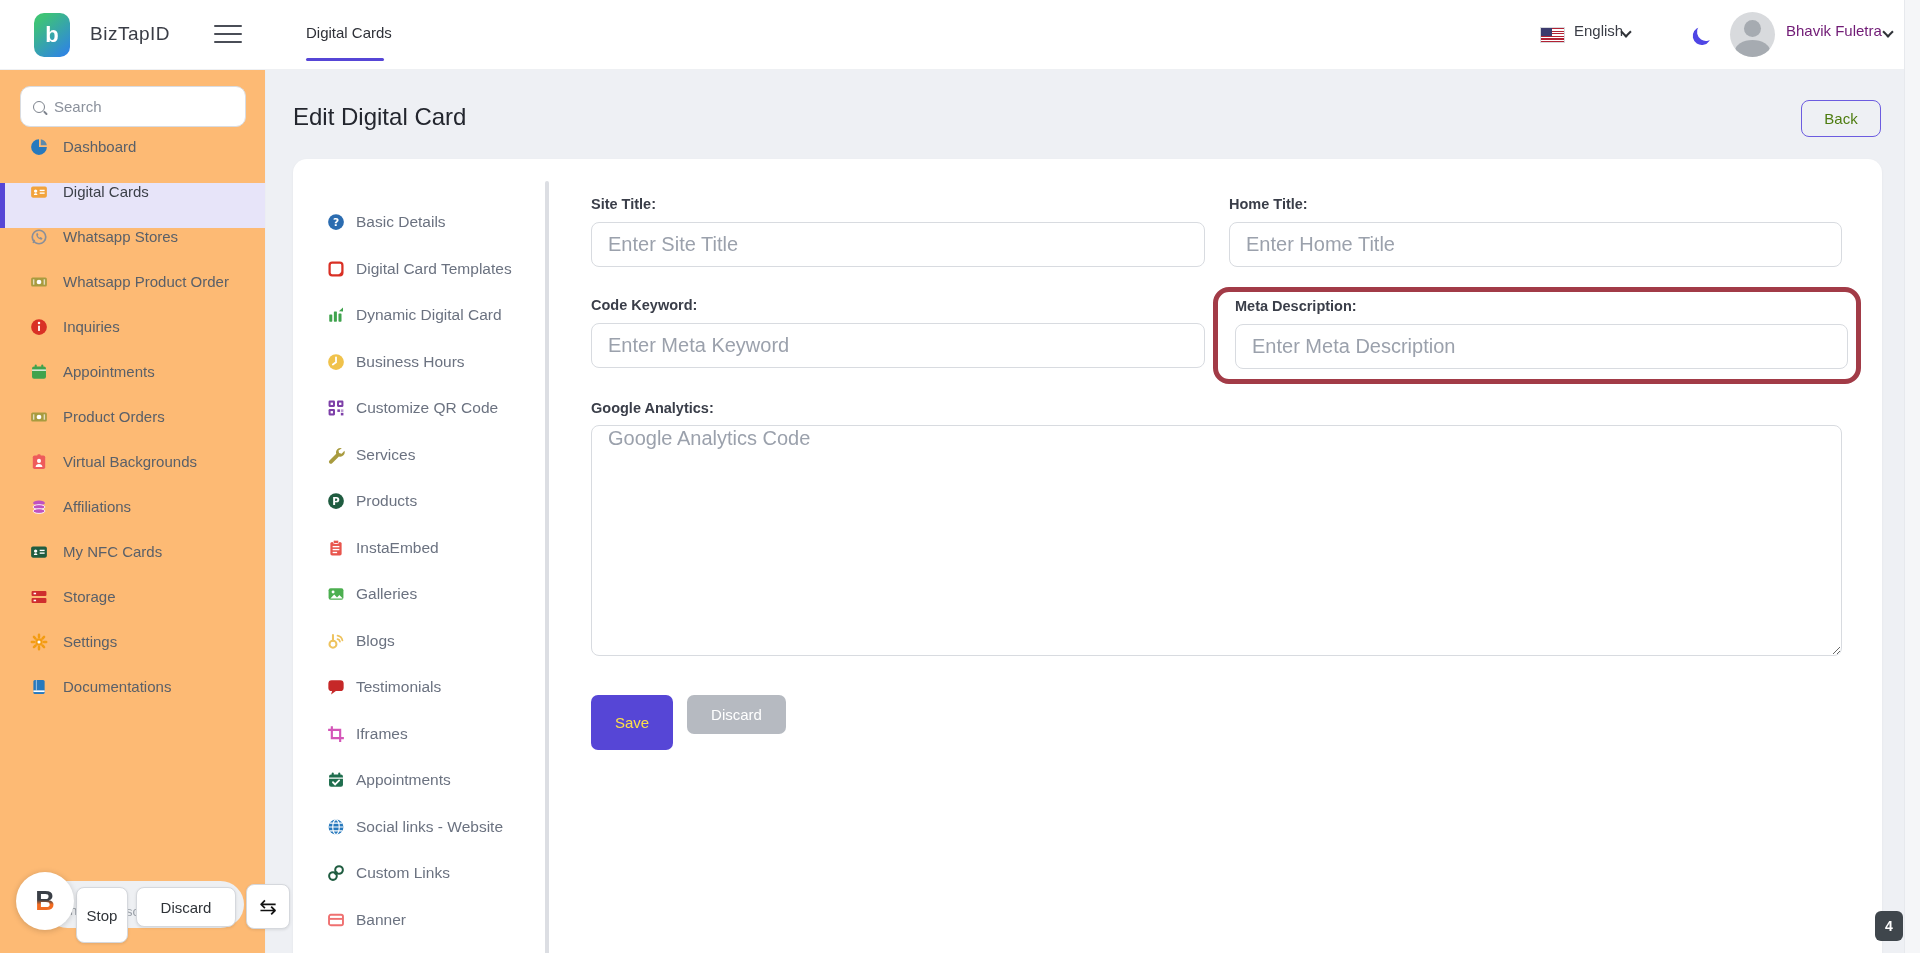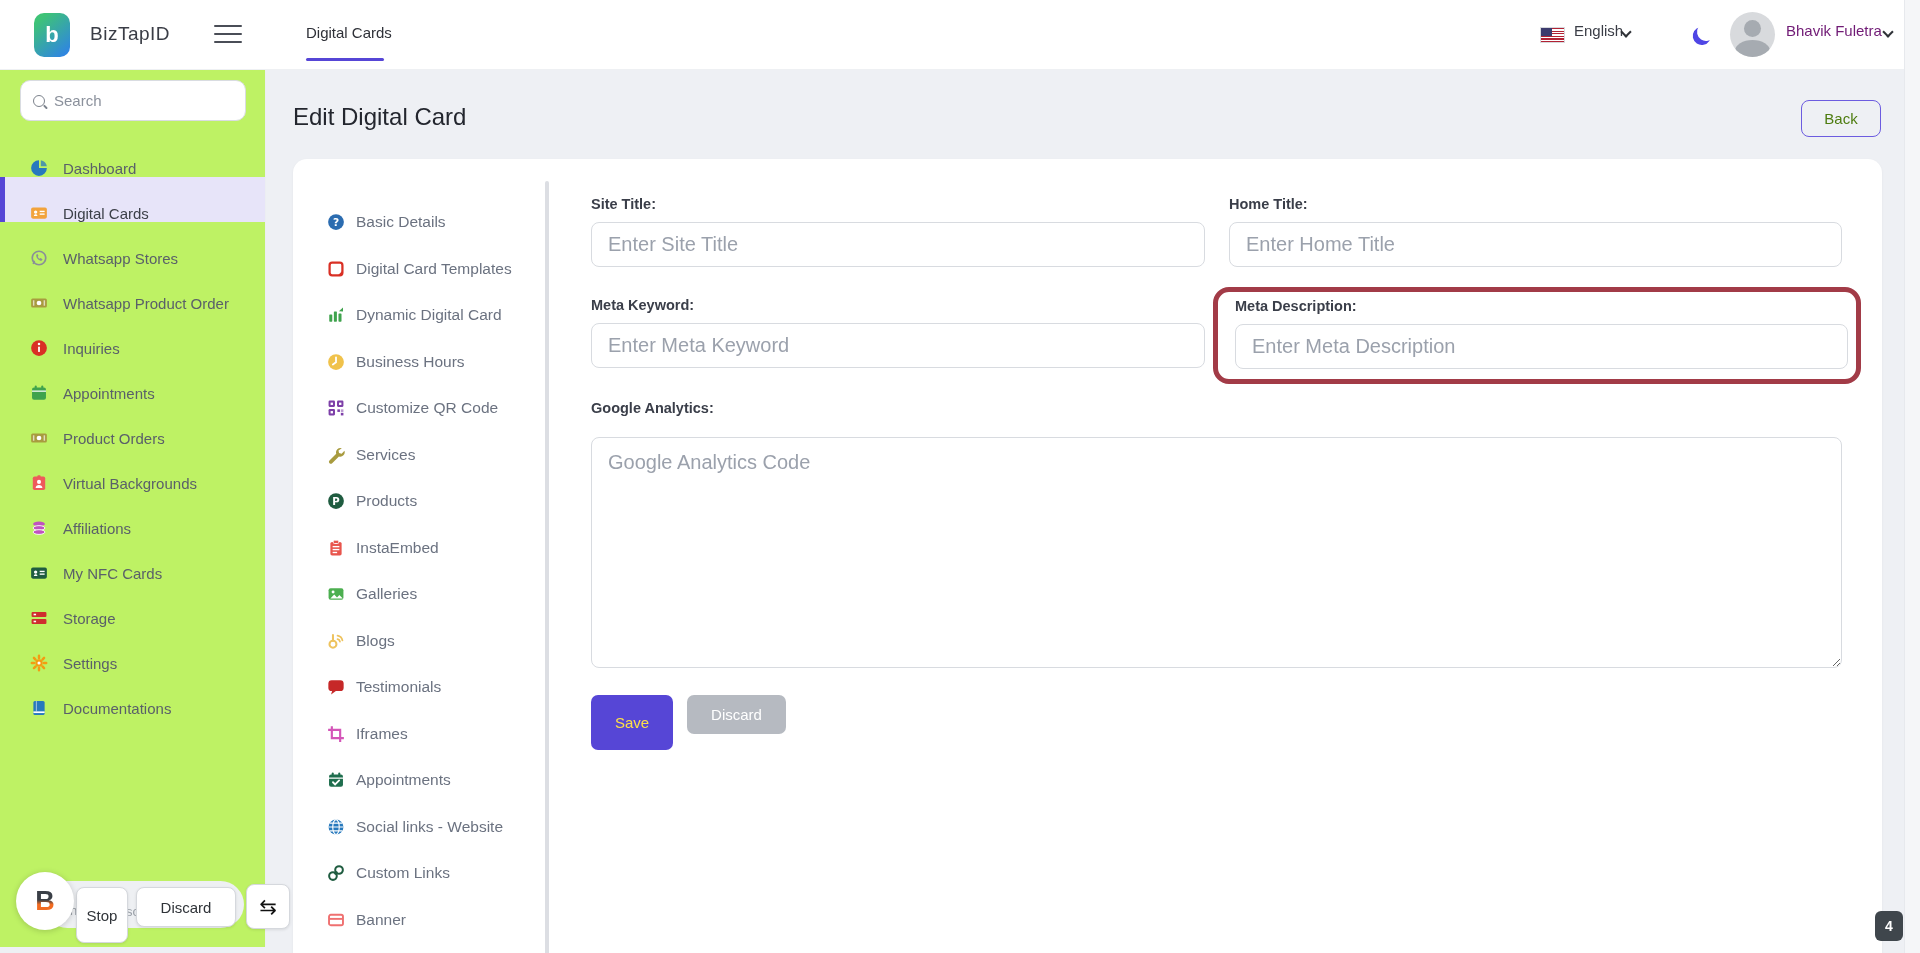--- a/index.html
+++ b/index.html
@@ -33,32 +33,32 @@
   .avatar::after { content:""; position:absolute; left:5px; top:28px; width:35px; height:22px;
     border-radius:50%; background:#a6abb1; }
   .uname { position:absolute; left:1786px; top:22px; font-size:15px; color:#701a75; }
   .chev-user { position:absolute; left:1884px; top:28px; }
 
   
   .vscroll { position:absolute; right:0; top:0; width:16px; height:953px; background:#f5f6f8;
     border-left:1px solid #e7e9ed; z-index:6;}
 
   
-  .sidebar { position:absolute; left:0; top:64px; width:266px; height:883px; background:#bef264;
+  .sidebar { position:absolute; left:0; top:70px; width:266px; height:883px; background:#fdba74;
     border-right:1px solid #eceef2; z-index:4; }
   .search { position:absolute; left:20px; top:16px; width:226px; height:41px; border:1px solid #d9dce1;
     border-radius:10px; background:#fff; display:flex; align-items:center; padding:0 12px; gap:9px;}
   .search input { border:none; outline:none; font-size:15px; color:#4a4e57; width:160px;
     font-family:"Liberation Sans",sans-serif; background:transparent;}
   .search input::placeholder { color:#8b919c; }
   .mag { position:relative; width:12px; height:12px; border:1.8px solid #7d838d; border-radius:50%; flex:0 0 auto;}
   .mag::after { content:""; position:absolute; left:9px; top:10px; width:5px; height:1.8px;
     background:#7d838d; transform:rotate(45deg); border-radius:1px;}
   .smenu { position:absolute; left:0; top:68px; width:100%; }
-  .sitem { height:45px; display:flex; align-items:flex-end; gap:15px; padding-left:30px;
+  .sitem { height:45px; display:flex; align-items:flex-start; gap:15px; padding-left:30px;
     font-size:15px; color:#5a6069; cursor:pointer; }
   .sitem.active { background:#e7e4f9; border-left:5px solid #5646d6; padding-left:25px; color:#3c4049;}
   .ic { width:18px; height:18px; flex:0 0 auto; display:inline-block; }
   .ic svg { width:100%; height:100%; display:block; }
 
   
   .ptitle { position:absolute; left:293px; top:103px; font-size:24px; font-weight:normal; color:#23262e; z-index:2;}
   .back-btn { position:absolute; left:1801px; top:100px; width:80px; height:37px; border:1.5px solid #6c5ce0;
     border-radius:8px; background:transparent; color:#4d7c0f; font-size:15px; cursor:pointer;
     font-family:"Liberation Sans",sans-serif; z-index:2;}
@@ -71,21 +71,21 @@
     color:#6b7280; cursor:pointer; }
   .cdivider { position:absolute; left:252px; top:22px; width:4px; height:774px; background:#dcdee3;
     border-radius:2px; }
 
   
   .flabel { font-size:14.5px; font-weight:bold; color:#3a3e49; }
   .fld { position:absolute; }
   .fld input, .fld textarea { width:100%; border:1px solid #d8dbe0; border-radius:8px; background:#fff;
     font-size:20px; color:#3a3e49; padding:0 16px; outline:none; font-family:"Liberation Sans",sans-serif;}
   .fld input { height:45px; margin-top:10px; }
-  .fld textarea { height:231px; padding:13px 16px; margin-top:21px; }
+  .fld textarea { height:231px; padding:1px 16px; margin-top:9px; }
   .fld input::placeholder, .fld textarea::placeholder { color:#9ba1ac; }
   .f-site  { left:298px; top:37px;  width:614px; }
   .f-home  { left:936px; top:37px;  width:613px; }
   .f-metak { left:298px; top:138px; width:614px; }
   .redbox  { position:absolute; left:920px; top:128px; width:648px; height:97px;
     border:5px solid #a23b47; border-radius:16px; }
   .f-metad { left:17px; top:6px; width:613px; position:absolute; }
   .f-ga    { left:298px; top:241px; width:1251px; }
   .btn-save { position:absolute; left:298px; top:536px; width:82px; height:55px; background:#5646d6;
     color:#fde047; border:none; border-radius:7px; font-size:15px; cursor:pointer; font-family:"Liberation Sans",sans-serif;}
@@ -466,21 +466,21 @@
     <div class="flabel">Site Title:</div>
     <input placeholder="Enter Site Title" style="">
   </div>
 
   <div class="fld f-home">
     <div class="flabel">Home Title:</div>
     <input placeholder="Enter Home Title" style="">
   </div>
 
   <div class="fld f-metak">
-    <div class="flabel">Meta Keyword:</div>
+    <div class="flabel">Code Keyword:</div>
     <input placeholder="Enter Meta Keyword" style="">
   </div>
 
   <div class="redbox">
     <div class="fld f-metad">
       <div class="flabel">Meta Description:</div>
       <input placeholder="Enter Meta Description" style="">
     </div>
   </div>
 

